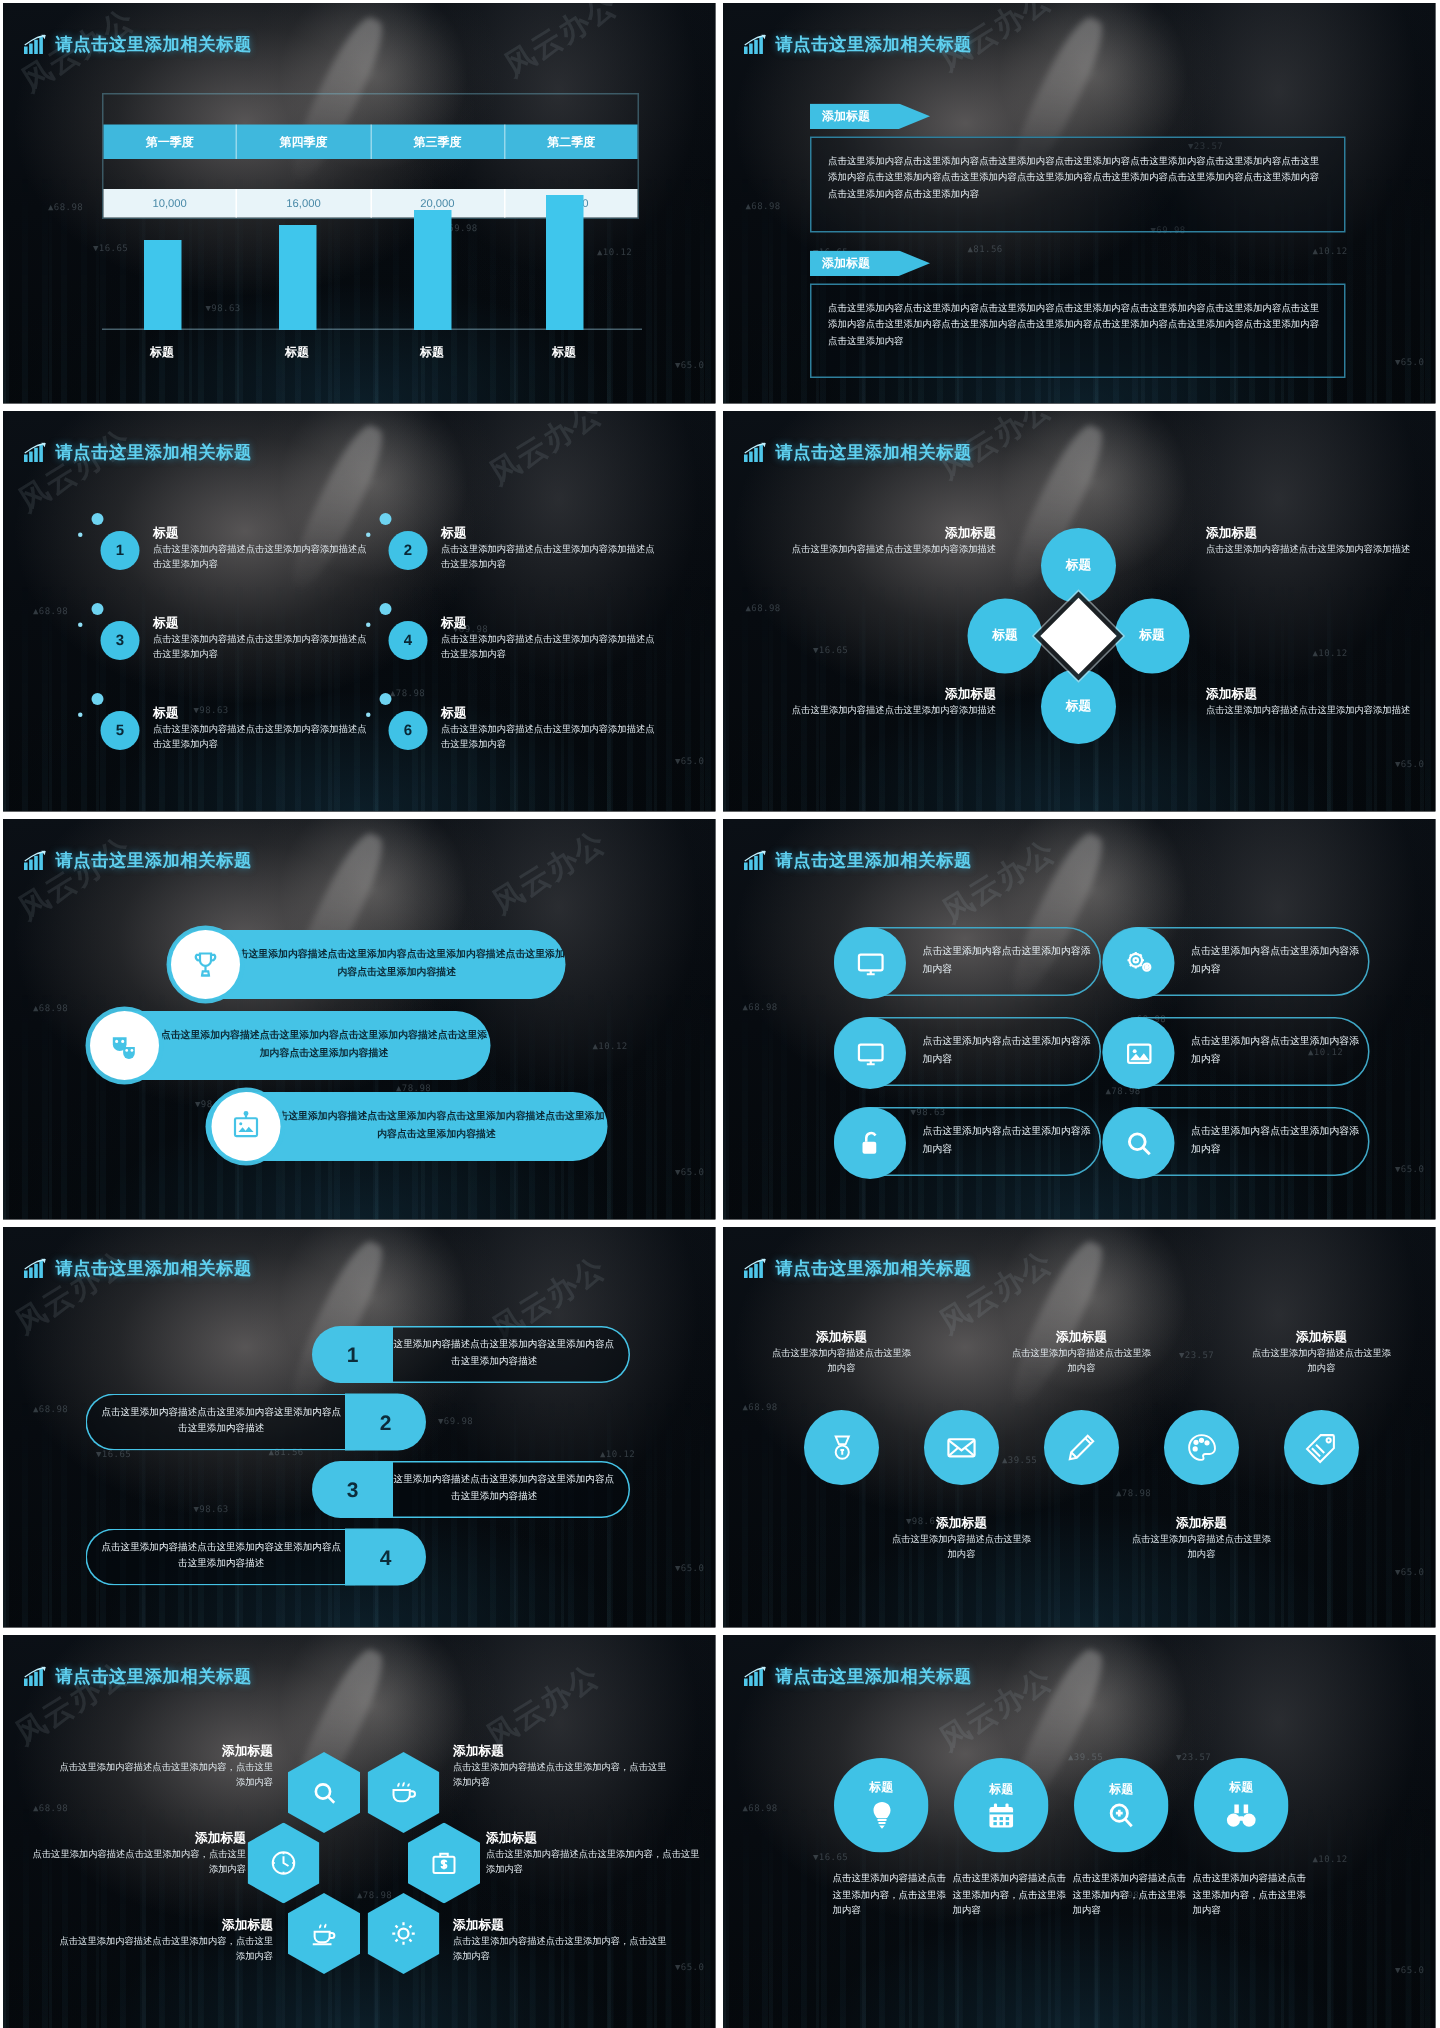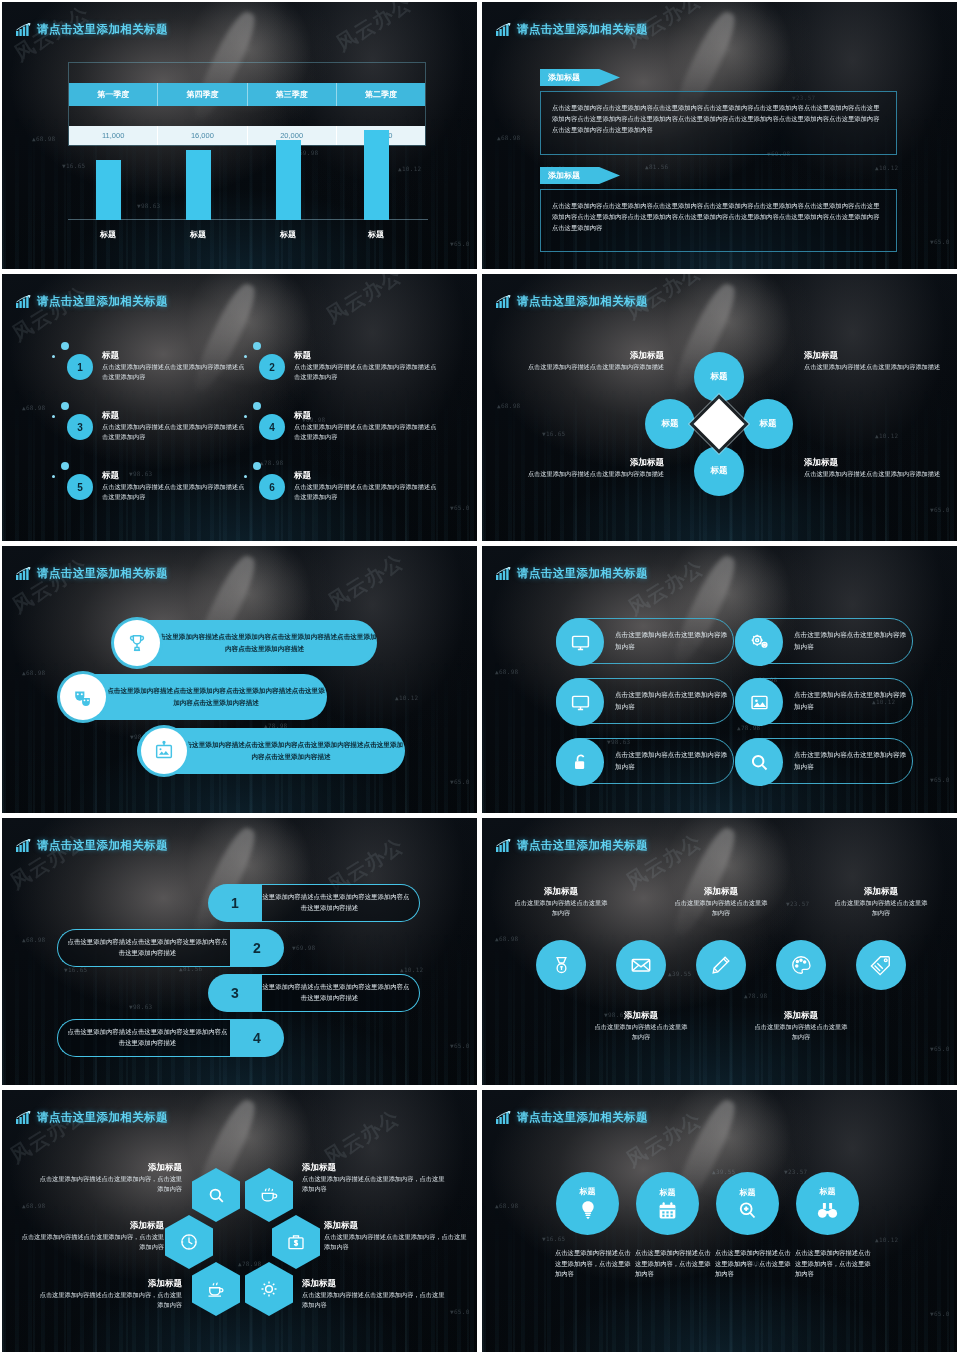--- a/index.html
+++ b/index.html
@@ -241,21 +241,21 @@
     </div>
 
     <div class="s1tbl">
       <div class="row hd">
         <div>第一季度</div>
         <div>第四季度</div>
         <div>第三季度</div>
         <div>第二季度</div>
       </div>
       <div class="row bd">
-        <div>11,000</div>
+        <div>10,000</div>
         <div>16,000</div>
         <div>20,000</div>
         <div>15,000</div>
       </div>
     </div>
 
     <div class="s1chart">
       <div class="s1axis"></div>
       <div class="s1bar" style="left:28px;height:60px;"></div>
       <div class="s1bar" style="left:118px;height:70px;"></div>

